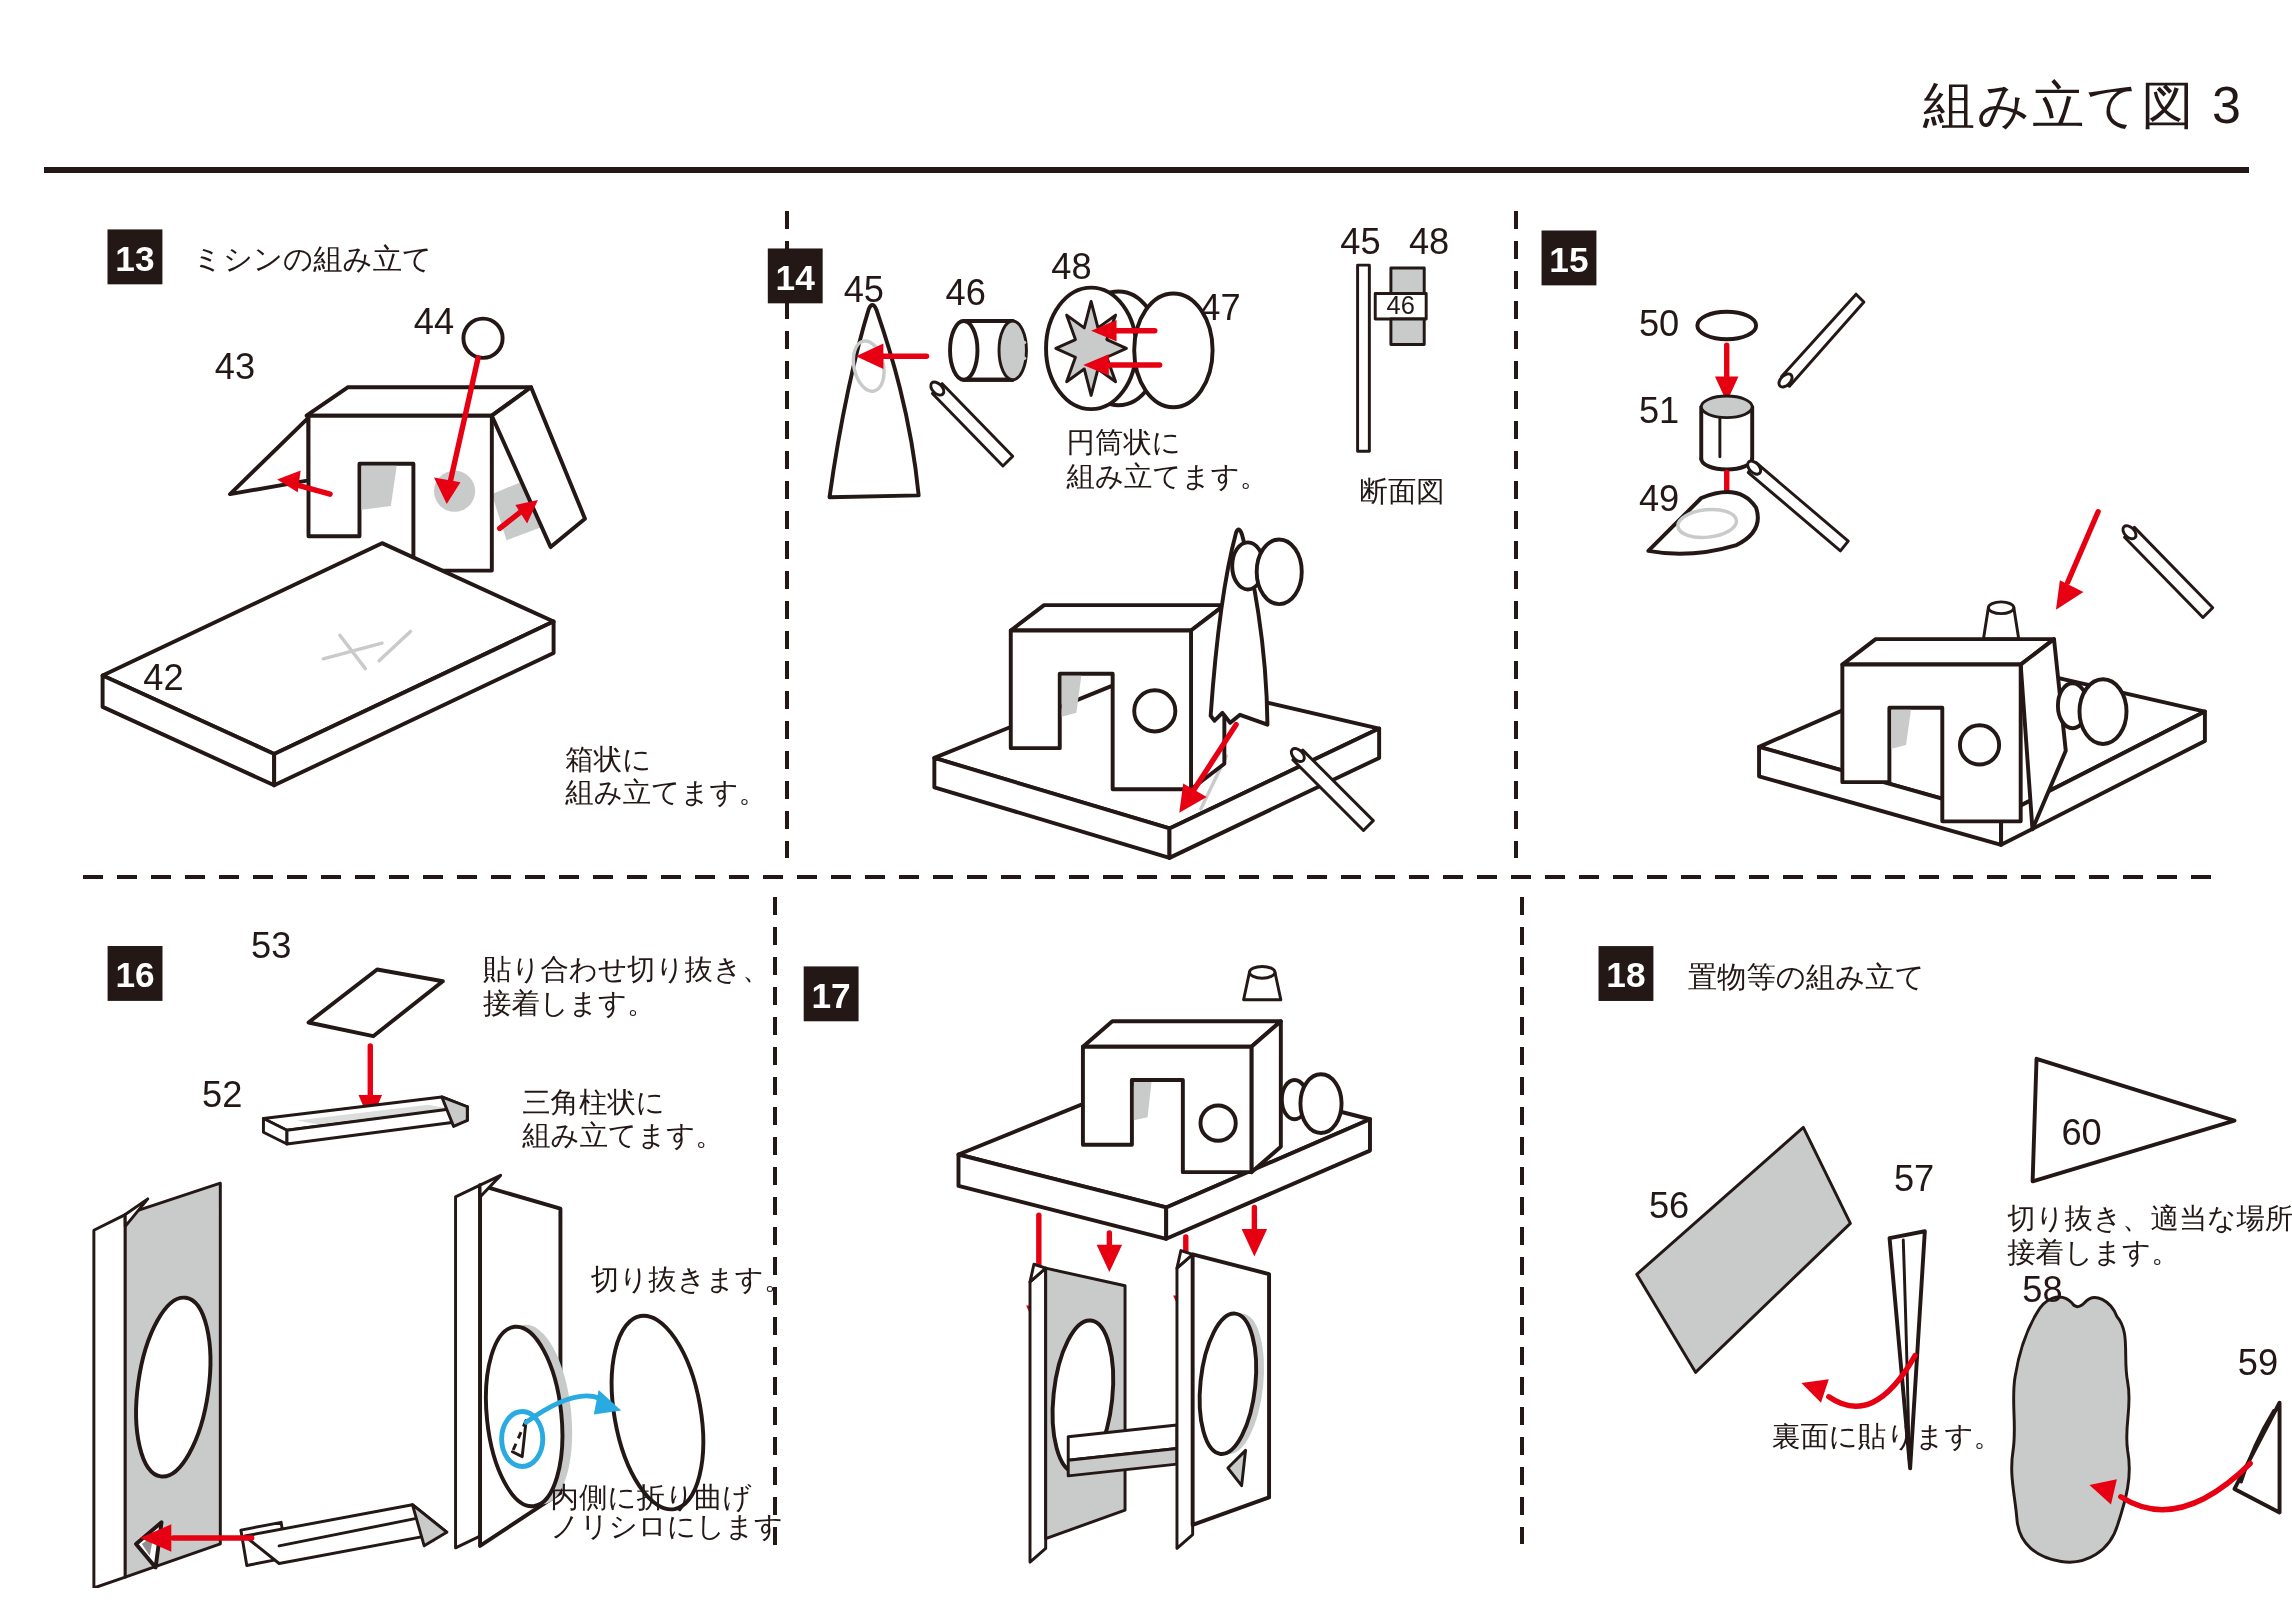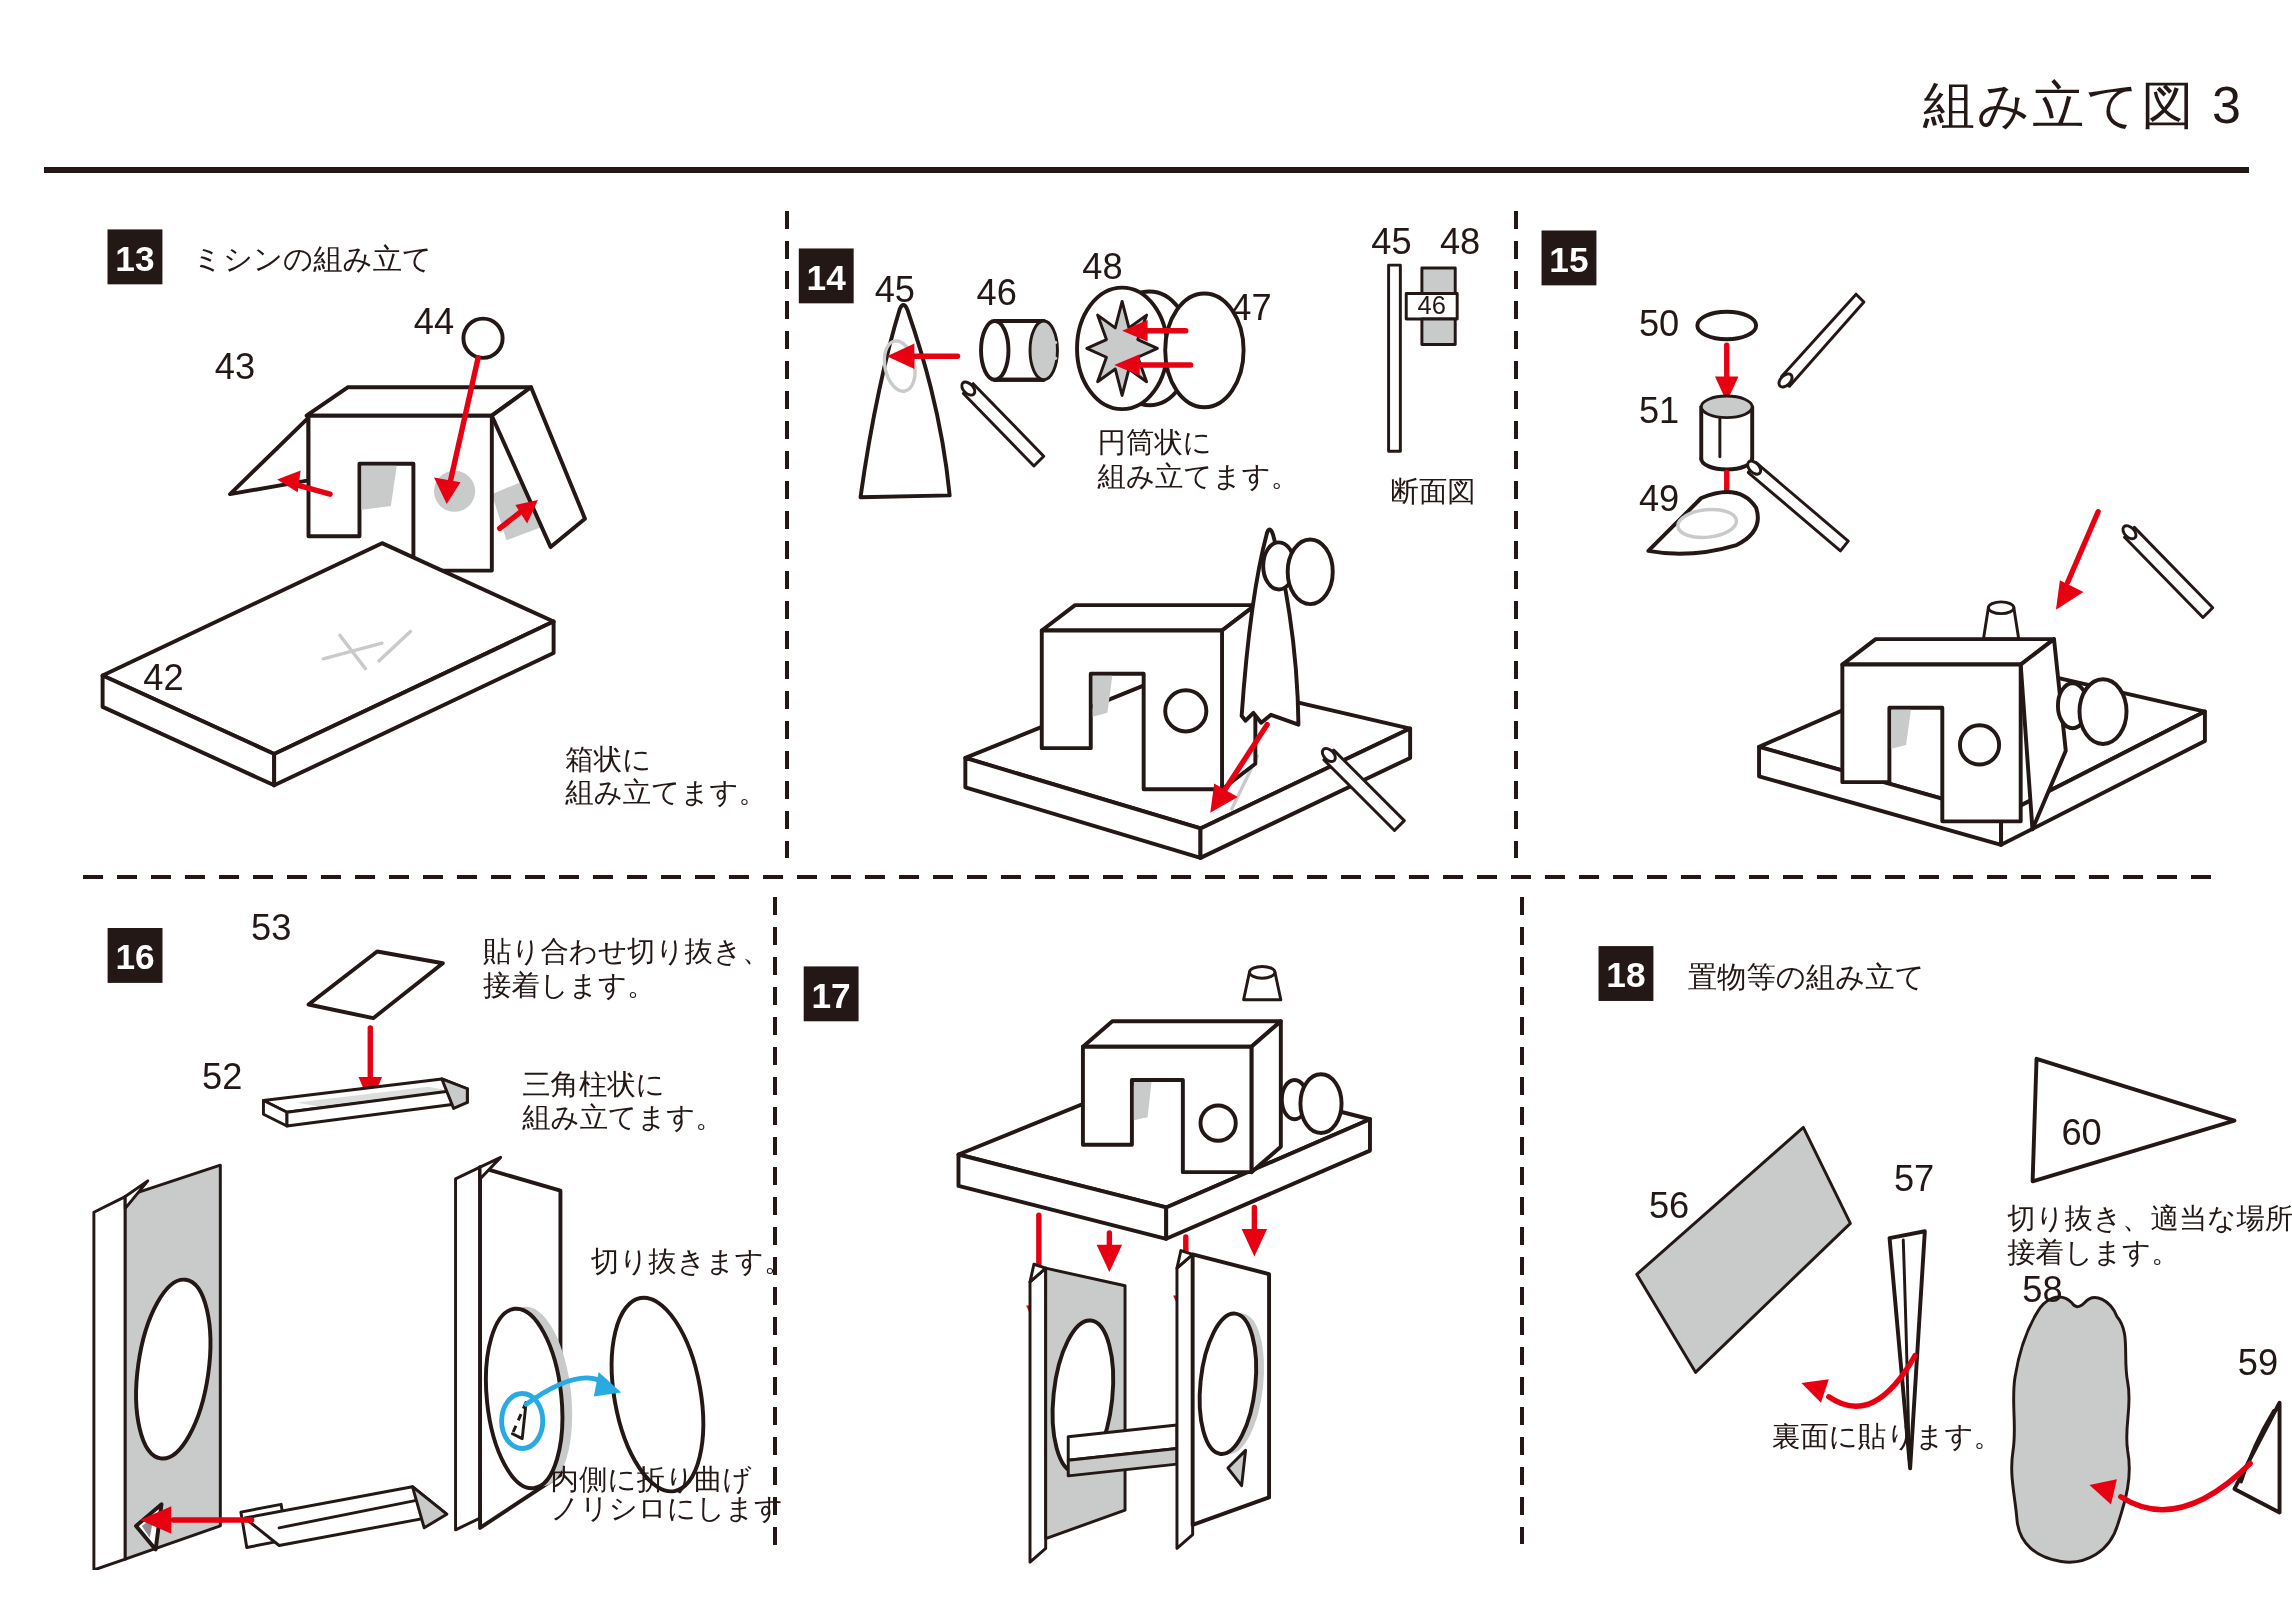--- a/index.html
+++ b/index.html
@@ -99,21 +99,21 @@
         <polygon class="kw" points="195,565 480,430 480,462 195,597"></polygon>
         <path class="gl" d="M245,468 L305,452 M262,444 L288,478 M302,470 L334,440"></path>
       </g>
       <text class="partnum" x="82" y="500">42</text>
 
       <text class="note" x="492" y="580">箱状に</text>
       <text class="note" x="492" y="614">組み立てます。</text>
     </svg>
   </div>
 
-  <div class="panel" style="left:789px;top:211px;width:725px;height:652px;text-align:center;">
+  <div class="panel" style="left:758px;top:211px;width:725px;height:652px;text-align:center;">
     <svg width="725" height="652" viewBox="0 0 740 665">
       <g>
         <rect x="10" y="38" width="56" height="56" fill="#231815"></rect>
         <text class="badgenum" x="38" y="80">14</text>
       </g>
 
       <g>
         <path class="kw" d="M113,100 Q117,91 121,101 C135,142 156,208 164,290 L73,292 C84,212 100,142 113,100 Z"></path>
         <ellipse class="gl" cx="113" cy="158" rx="15" ry="26" transform="rotate(-12 113 158)"></ellipse>
       </g>
@@ -261,21 +261,21 @@
         <line class="red" x1="591" y1="322" x2="560" y2="394"></line>
         <polygon class="redf" points="548,422 552,392 576,404"></polygon>
       </g>
       <g>
         <polygon class="kw3" points="618,348 628,338 708,420 698,430"></polygon>
         <ellipse class="kw3" cx="623" cy="343" rx="8" ry="5" transform="rotate(45 623 343)"></ellipse>
       </g>
     </svg>
   </div>
 
-  <div class="panel" style="left:83px;top:879px;width:701px;height:691px;">
+  <div class="panel" style="left:83px;top:897px;width:701px;height:691px;">
     <svg width="701" height="691" viewBox="0 0 715 705">
       <g>
         <rect x="25" y="50" width="56" height="56" fill="#231815"></rect>
         <text class="badgenum" x="53" y="92">16</text>
       </g>
 
       <polygon class="kw" points="230,128 300,74 367,86 296,142"></polygon>
       <text class="partnum" x="192" y="62">53</text>
       <g>
         <line class="red" x1="293" y1="152" x2="293" y2="208"></line>

